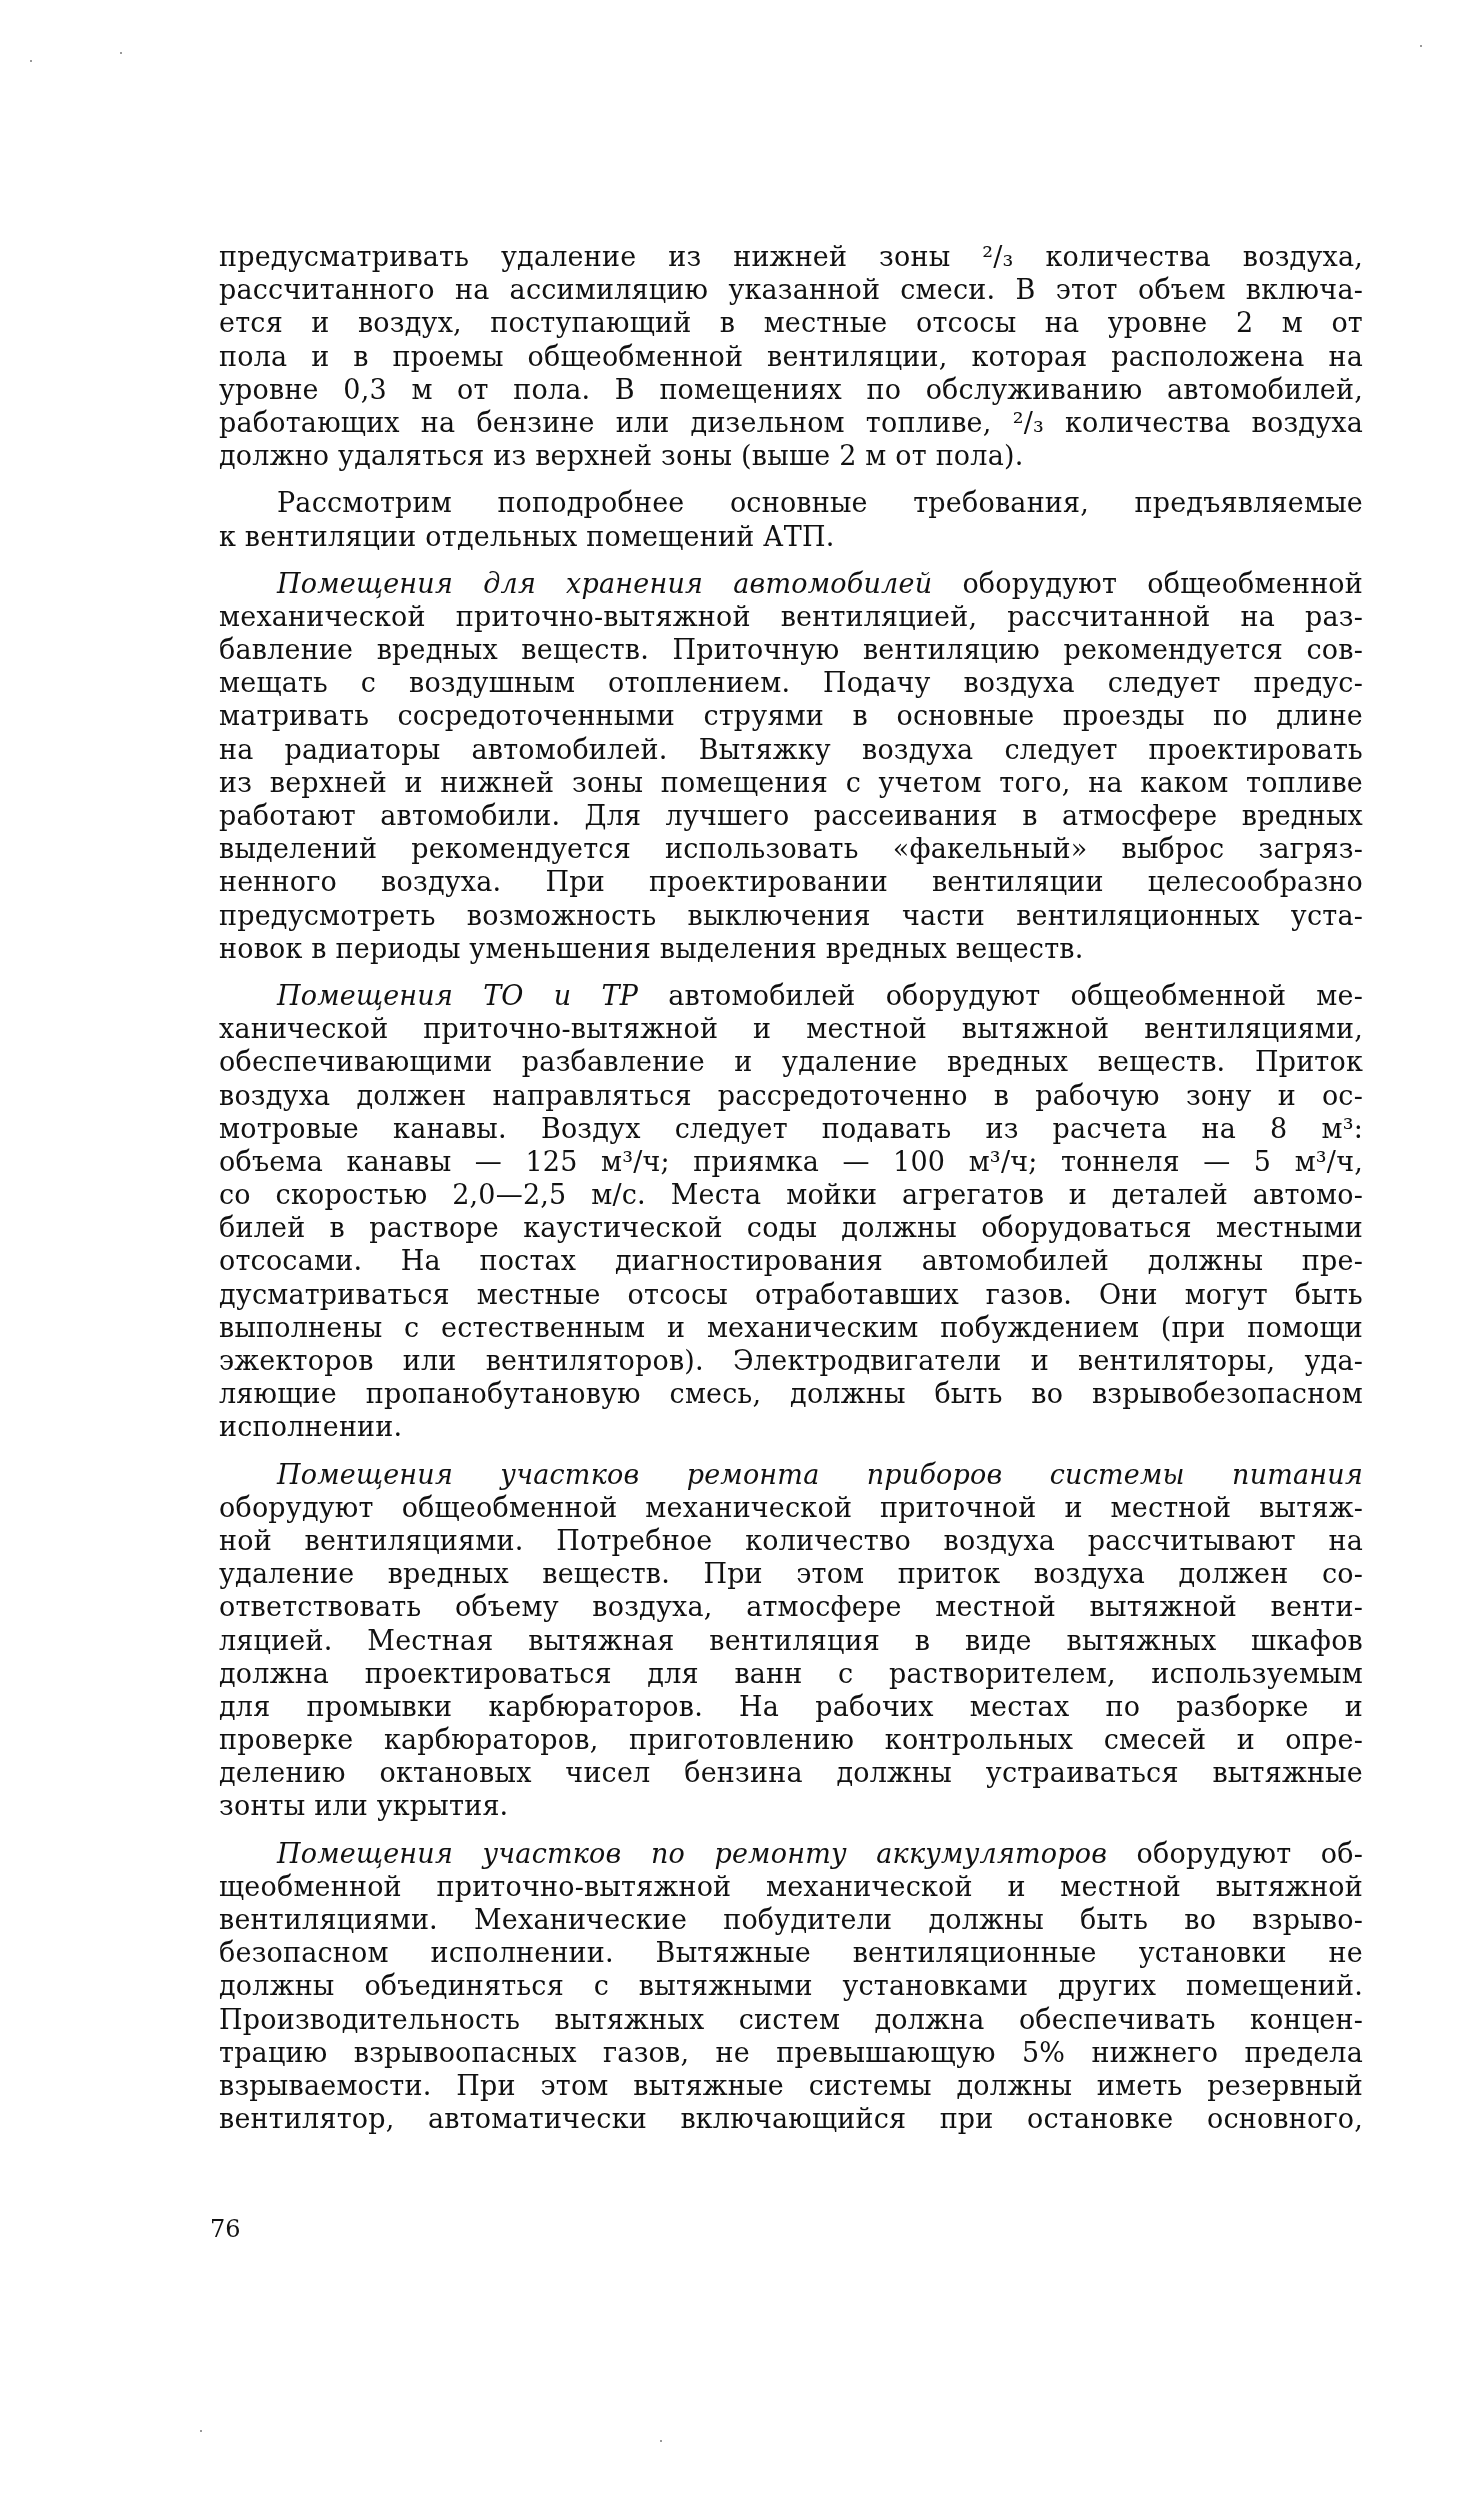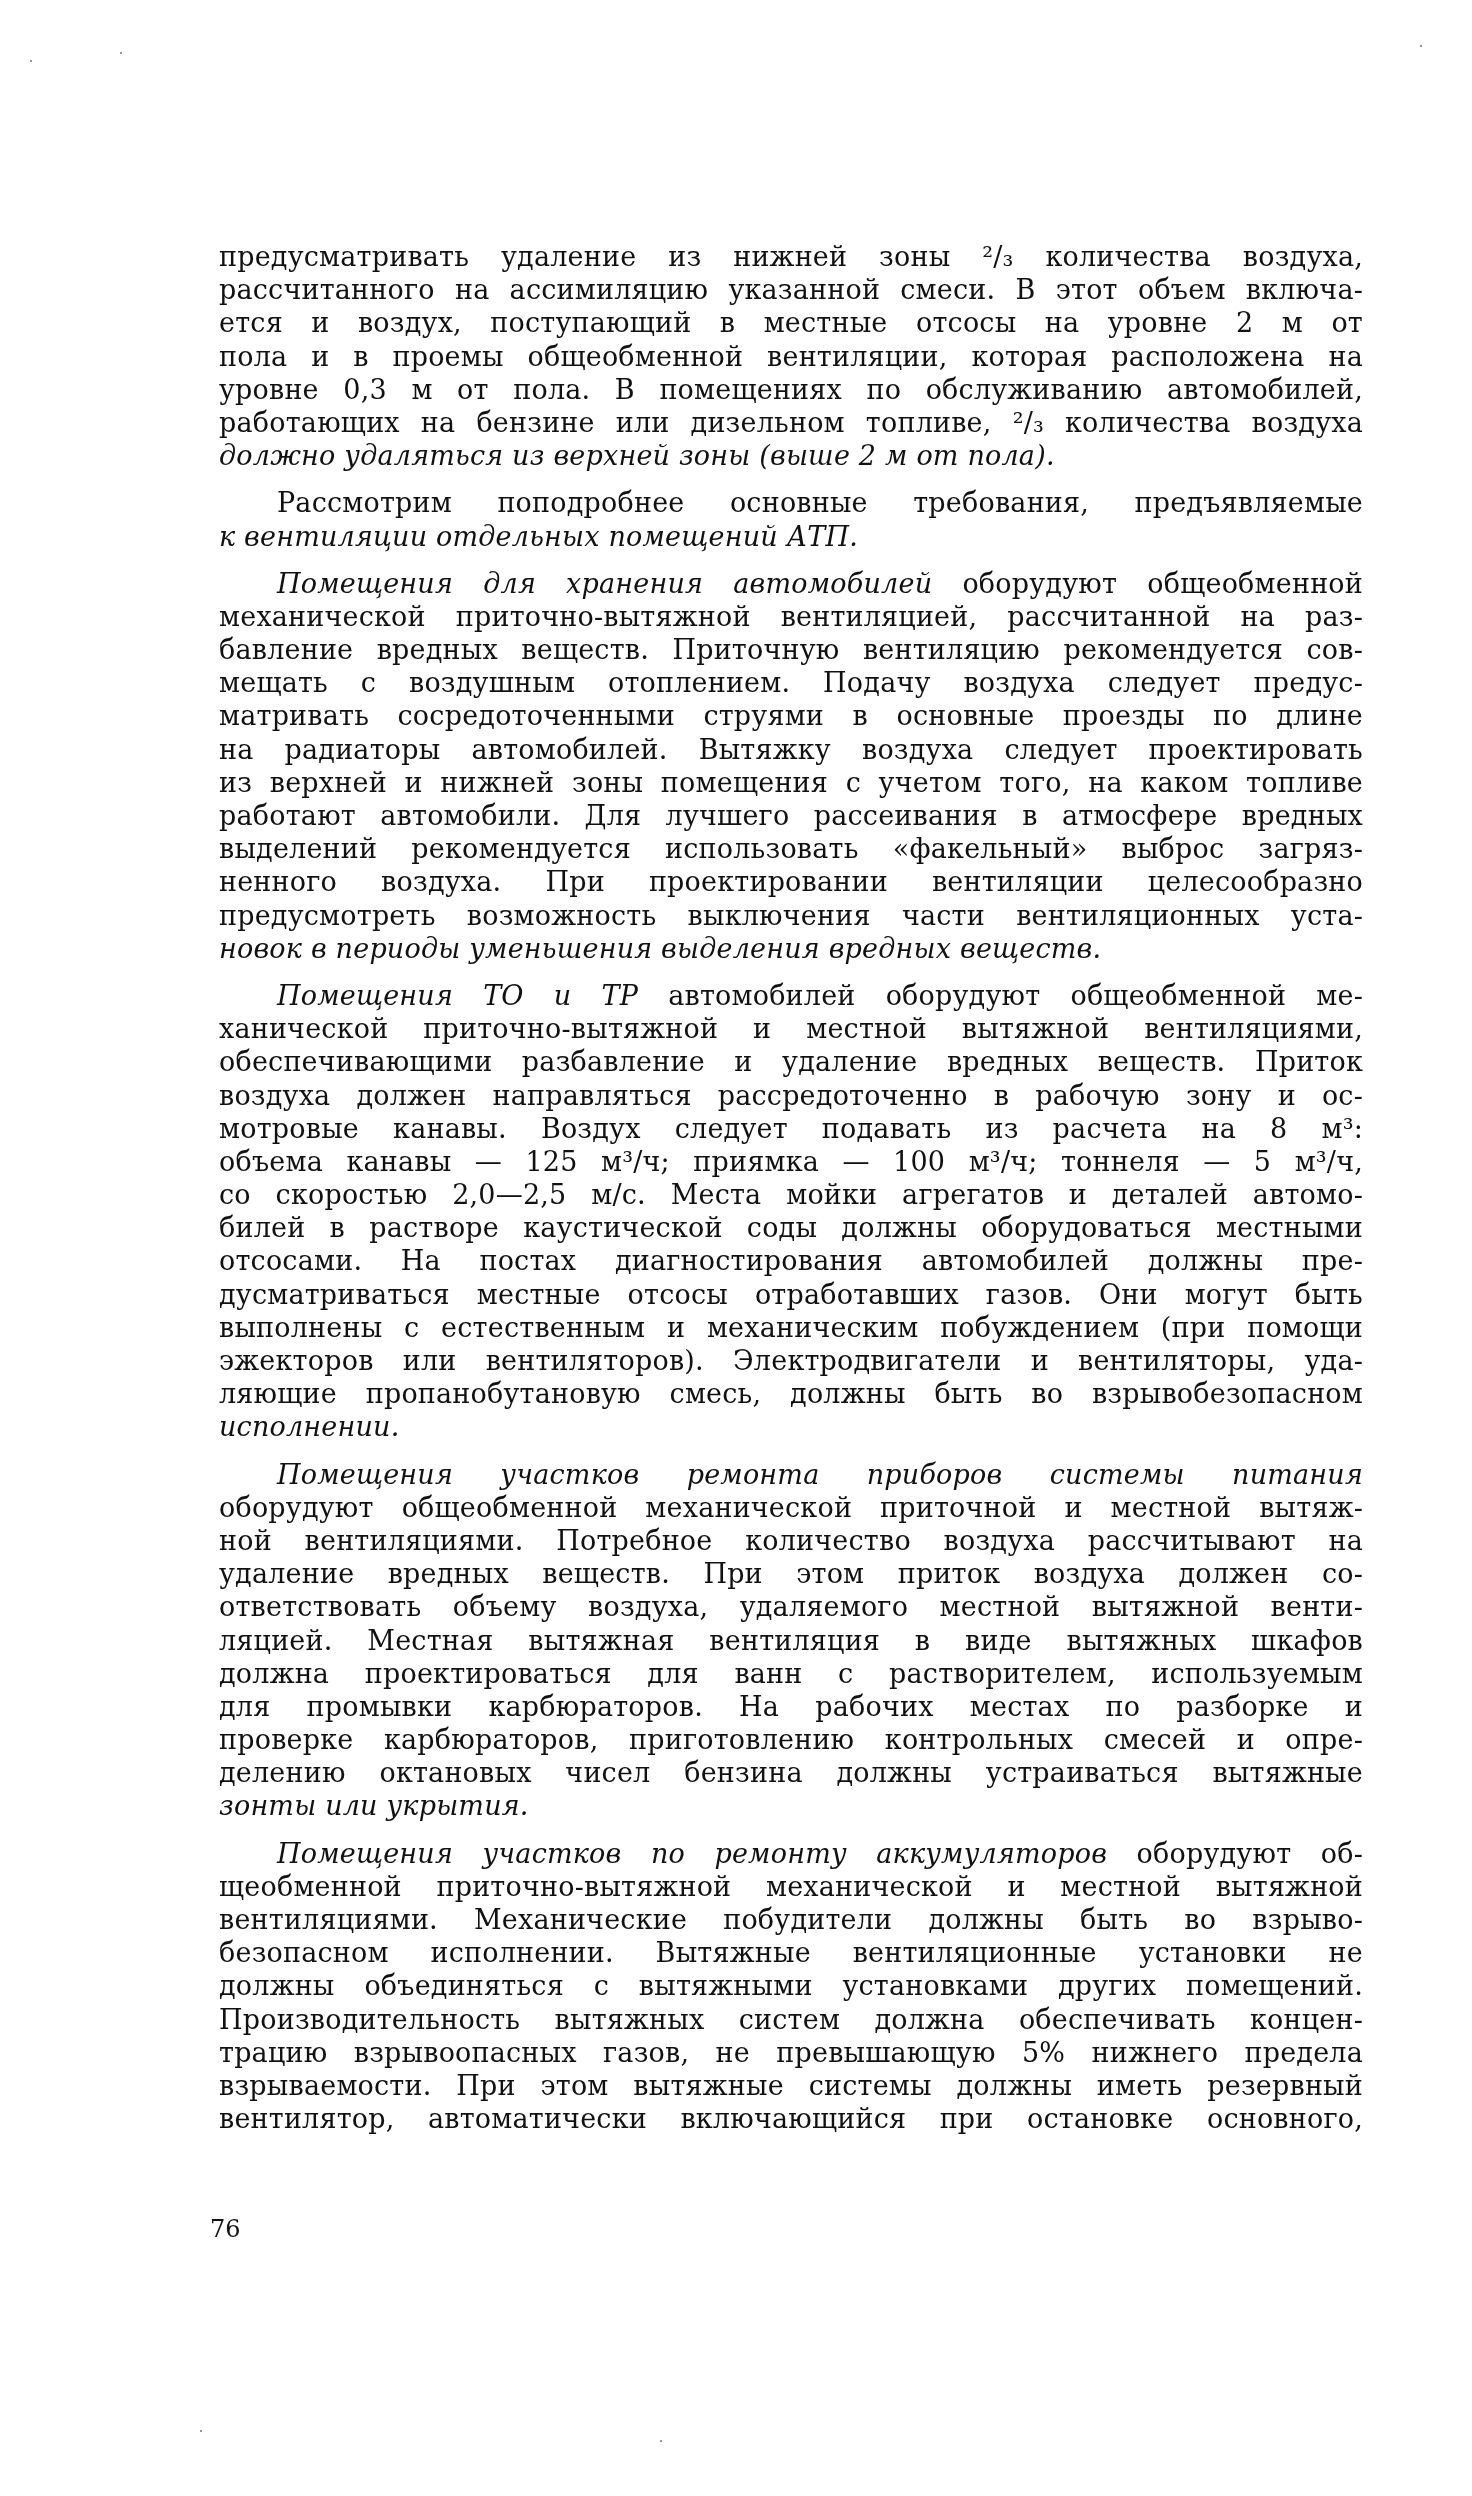--- a/index.html
+++ b/index.html
@@ -15,21 +15,21 @@
   .line {
     display: block;
     height: 33.2px; line-height: 33.2px;
     font-size: 27px;
     text-align: justify;
     text-align-last: justify;
     white-space: nowrap;
     overflow: visible;
     letter-spacing: 0.2px;
   }
-  .line.last { text-align-last: left; font-style: italic; }
+  .line.last { text-align-last: left; }
   .line.indent { padding-left: 58px; }
   .it { font-style: italic; }
   .page-number {
     position: absolute; left: 210px; top: 2212px;
     font-size: 24px; line-height: 34px;
   }
   .speck { position: absolute; width: 2px; height: 2px; background: #999; }
 </style>
 </head>
 <body>
@@ -81,21 +81,21 @@
     <span class="line">эжекторов или вентиляторов). Электродвигатели и вентиляторы, уда-</span>
     <span class="line">ляющие пропанобутановую смесь, должны быть во взрывобезопасном</span>
     <span class="line last">исполнении.</span>
   </p>
 
   <p class="para">
     <span class="line indent"><span class="it">Помещения участков ремонта приборов системы питания</span></span>
     <span class="line">оборудуют общеобменной механической приточной и местной вытяж-</span>
     <span class="line">ной вентиляциями. Потребное количество воздуха рассчитывают на</span>
     <span class="line">удаление вредных веществ. При этом приток воздуха должен со-</span>
-    <span class="line">ответствовать объему воздуха, удаляемого местной вытяжной венти-</span>
+    <span class="line">ответствовать объему воздуха, атмосфере местной вытяжной венти-</span>
     <span class="line">ляцией. Местная вытяжная вентиляция в виде вытяжных шкафов</span>
     <span class="line">должна проектироваться для ванн с растворителем, используемым</span>
     <span class="line">для промывки карбюраторов. На рабочих местах по разборке и</span>
     <span class="line">проверке карбюраторов, приготовлению контрольных смесей и опре-</span>
     <span class="line">делению октановых чисел бензина должны устраиваться вытяжные</span>
     <span class="line last">зонты или укрытия.</span>
   </p>
 
   <p class="para">
     <span class="line indent"><span class="it">Помещения участков по ремонту аккумуляторов</span><span> оборудуют об-</span></span>

